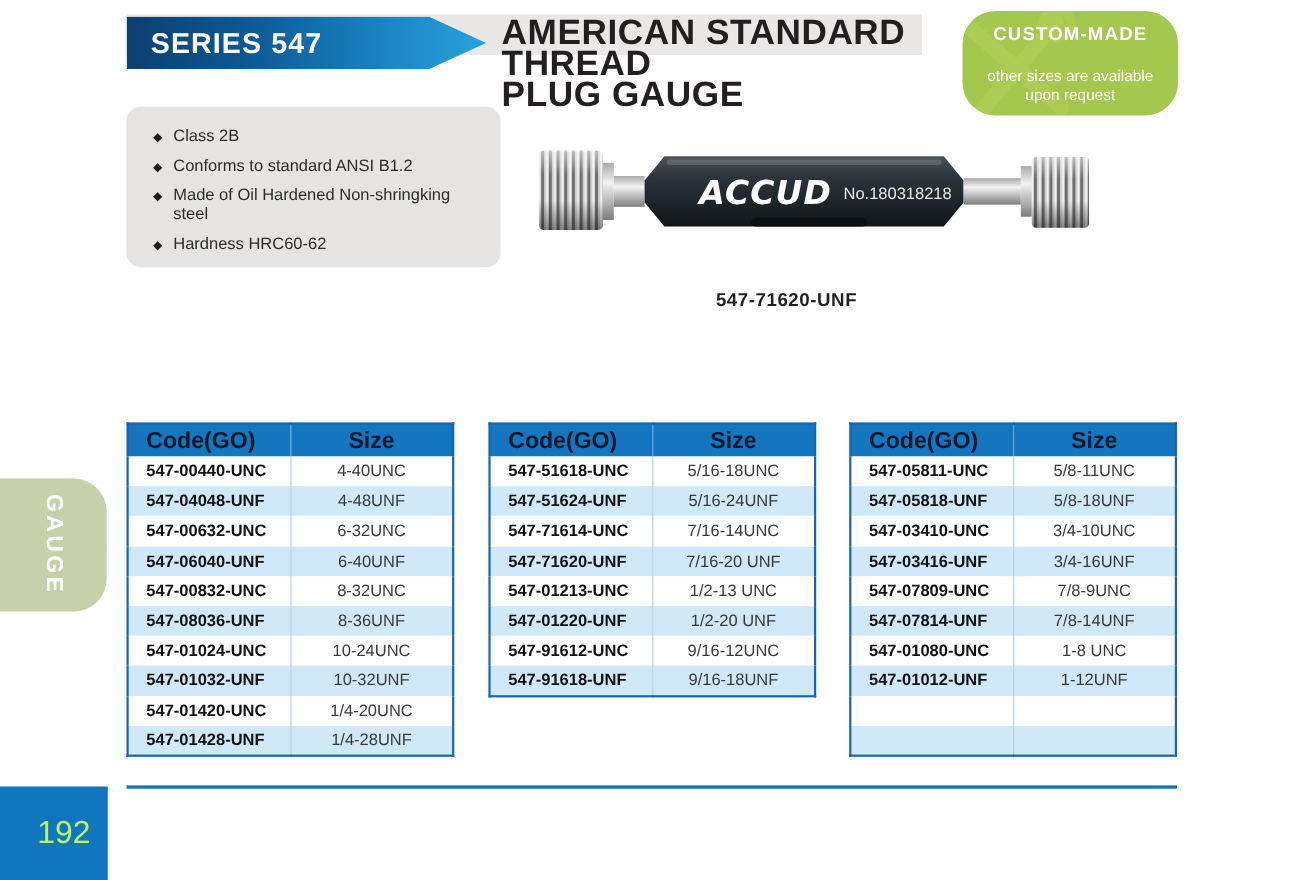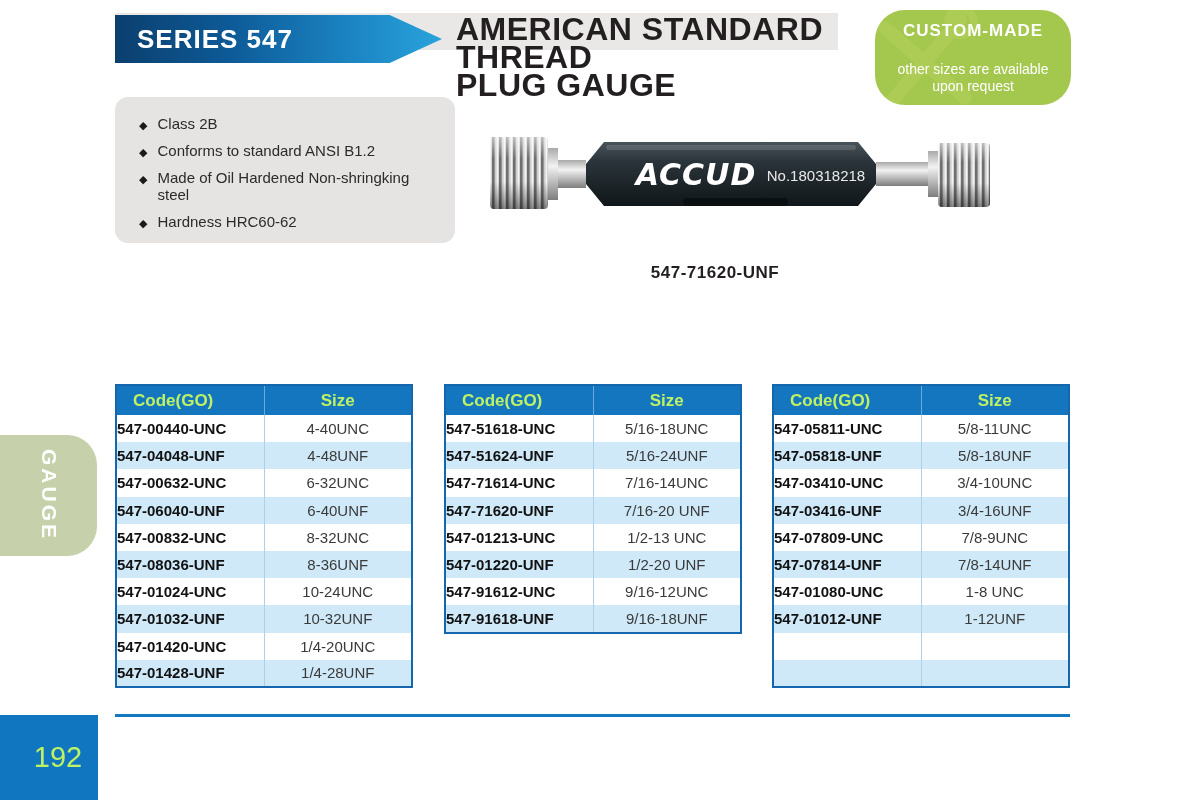--- a/index.html
+++ b/index.html
@@ -62,30 +62,30 @@
   
   .spec-table {
     position:absolute; top:384px; width:298px;
     border-collapse:collapse; table-layout:fixed;
     border:2px solid #1467ae; background:#ffffff;
   }
   .spec-table.t1 { left:115px; }
   .spec-table.t2 { left:444px; }
   .spec-table.t3 { left:772px; }
   .spec-table th {
-    background:#1576c0; color:#bef264; font-size:17px; font-weight:bold;
+    background:#1576c0; color:#0f172a; font-size:21px; font-weight:bold;
     height:30px; border-right:1px solid #6aa9d8;
   }
   .spec-table th:first-child { text-align:left; padding-left:16px; width:50%; }
   .spec-table th:last-child  { text-align:center; border-right:none; }
   .spec-table td {
     height:27.2px; font-size:15px; border-right:1px solid #aecfe8;
   }
   .spec-table td:last-child { border-right:none; }
-  .spec-table td.code { font-weight:bold; color:#111111; padding-left:0; }
+  .spec-table td.code { font-weight:bold; color:#111111; padding-left:16px; }
   .spec-table td.size { text-align:center; color:#3a3a3a; }
   .spec-table tbody tr:nth-child(even) { background:#cfe9f8; }
   .spec-table tbody tr:nth-child(odd)  { background:#ffffff; }
 
   
   .side-tab {
     position:absolute; left:0; top:435px; width:97px; height:121px;
     background:#c6d0aa; border-radius:0 30px 30px 0;
     display:flex; align-items:center; justify-content:center;
   }

